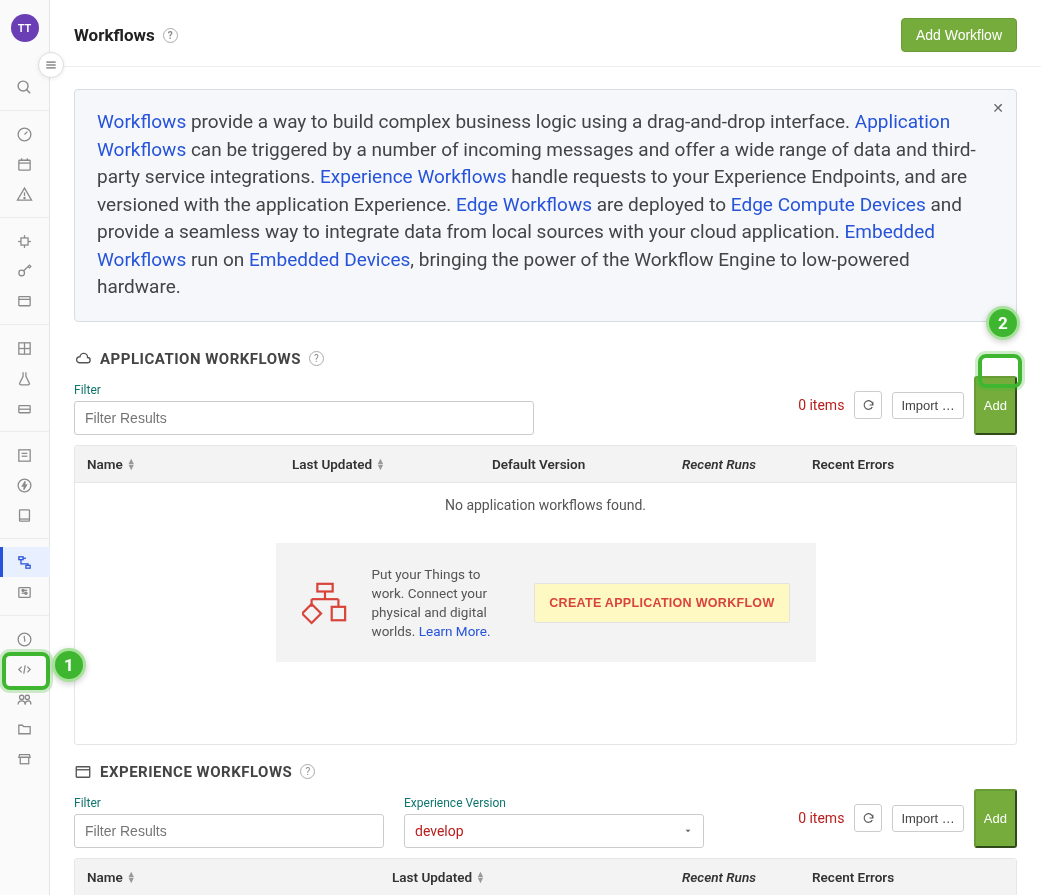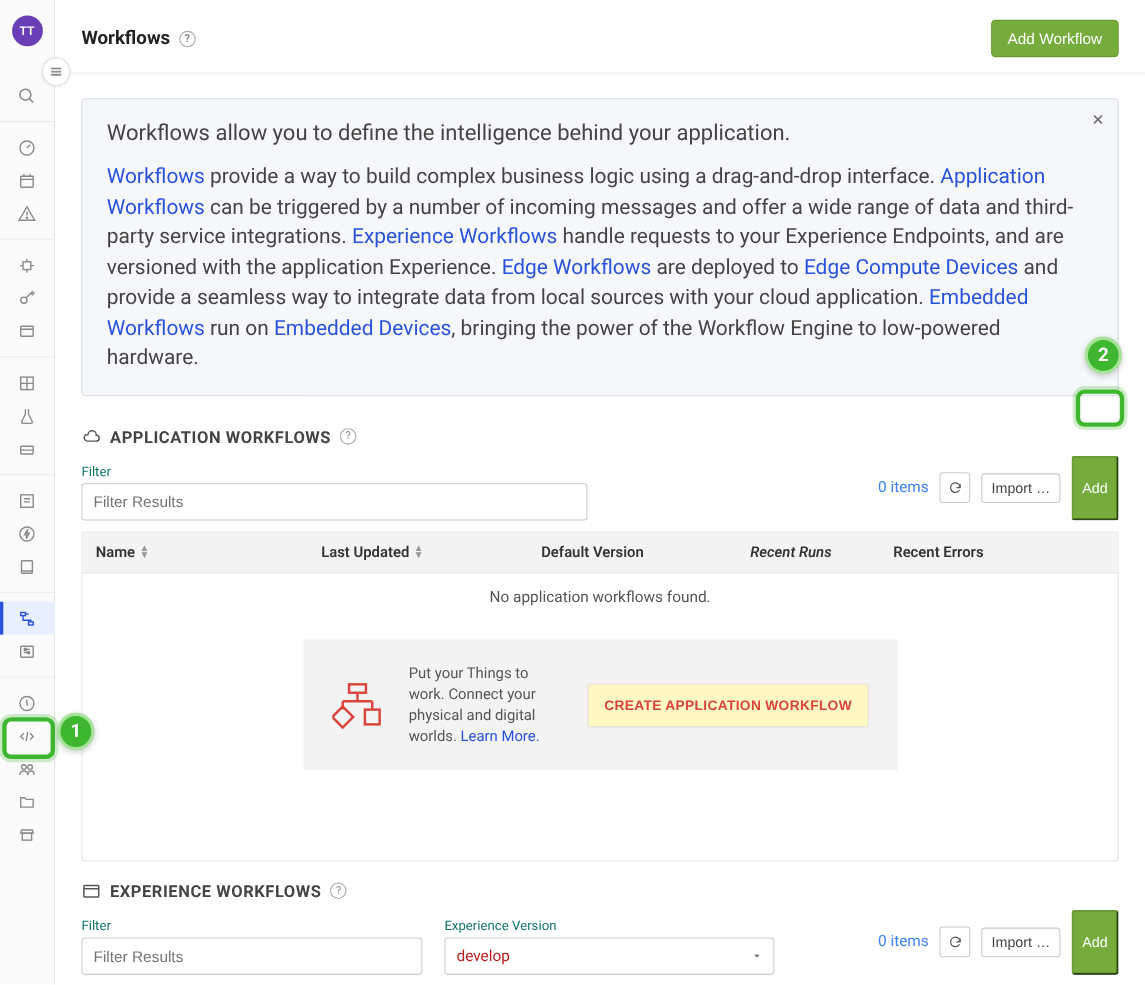--- a/index.html
+++ b/index.html
@@ -28,21 +28,21 @@
 .info-close { position: absolute; top: 10px; right: 12px; cursor: pointer; color: #666; font-size: 14px; }
 .section-head { display: flex; align-items: center; gap: 8px; margin-bottom: 8px; }
 .section-title { font-size: 15px; font-weight: 700; letter-spacing: .5px; color: #444; }
 .filter-row { display: flex; align-items: flex-end; justify-content: space-between; gap: 20px; margin-bottom: 10px; }
 .filter-block { display: flex; flex-direction: column; gap: 4px; }
 .filter-block.narrow { width: 310px; }
 .filter-label { font-size: 12px; color: #0f766e; }
 .filter-input { width: 460px; height: 34px; border: 1px solid #ccc; border-radius: 3px; padding: 16px 10px; font-size: 14px; }
 .select { width: 300px; height: 34px; border: 1px solid #ccc; border-radius: 3px; padding: 0 10px; font-size: 14px; background: #fff; display: flex; align-items: center; justify-content: space-between; color: #b91c1c; }
 .right-actions { display: flex; align-items: center; gap: 10px; }
-.items-count { color: #3b82f6; font-size: 14px; }
+.items-count { color: #b91c1c; font-size: 14px; }
 .refresh { width: 28px; height: 28px; border: 1px solid #ccc; border-radius: 3px; display: flex; align-items: center; justify-content: center; background: #fff; cursor: pointer; }
 .table { width: 100%; border: 1px solid #e6e6e6; border-radius: 3px; margin-bottom: 18px; background: #fff; }
 .thead { display: flex; background: #f3f3f3; border-bottom: 1px solid #e6e6e6; }
 .th { padding: 10px 12px; font-weight: 600; font-size: 13.5px; color: #333; display: flex; align-items: center; gap: 4px; }
 .sort-ic { font-size: 9px; color: #999; line-height: 0.7; display: inline-flex; flex-direction: column; }
 .col-name { width: 205px; }
 .col-upd { width: 200px; }
 .col-def { width: 190px; }
 .col-runs { width: 130px; font-style: italic; }
 .col-err { width: 118px; }
@@ -224,21 +224,20 @@
         <span>Workflows</span>
         <span class="help-circ">?</span>
       </div>
       <button class="btn btn-green">Add Workflow</button>
     </div>
 
     <div class="content">
 
       <div class="info-box">
         <span class="info-close">✕</span>
-        <div class="info-title">Workflows allow you to define the intelligence behind your application.</div>
         <div class="info-body">
           <a href="#">Workflows</a><span> provide a way to build complex business logic using a drag-and-drop interface. </span><a href="#">Application Workflows</a><span> can be triggered by a number of incoming messages and offer a wide range of data and third-party service integrations. </span><a href="#">Experience Workflows</a><span> handle requests to your Experience Endpoints, and are versioned with the application Experience. </span><a href="#">Edge Workflows</a><span> are deployed to </span><a href="#">Edge Compute Devices</a><span> and provide a seamless way to integrate data from local sources with your cloud application. </span><a href="#">Embedded Workflows</a><span> run on </span><a href="#">Embedded Devices</a><span>, bringing the power of the Workflow Engine to low-powered hardware.</span>
         </div>
       </div>
 
       <div class="section-head">
         <svg width="18" height="18" viewBox="0 0 24 24" fill="none" stroke="#555" stroke-width="1.8">
             <path d="M7 17 A4 4 0 1 1 8 9 A5 5 0 0 1 18 10 A3.5 3.5 0 1 1 18 17 Z"></path>
           </svg>
         <span class="section-title">APPLICATION WORKFLOWS</span>

